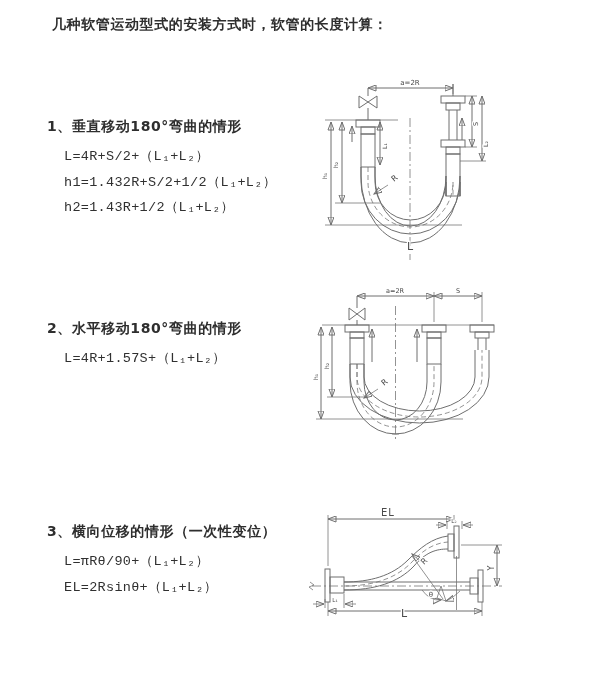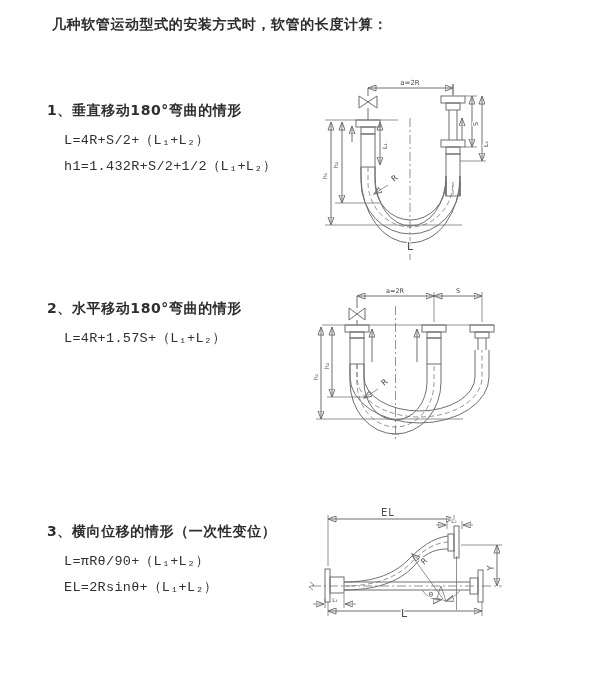--- a/index.html
+++ b/index.html
@@ -15,22 +15,22 @@
   .section{position:absolute;left:47px;}
   .section .heading{
     font-size:14px;font-weight:600;color:#2e2e2e;letter-spacing:0.6px;
     line-height:20px;white-space:nowrap;
   }
   .section .formulas{margin:8px 0 0 0;padding:0 0 0 17px;list-style:none;font-family:Liberation Mono, monospace;}
   .section .formulas li{
     font-size:13.5px;line-height:25.5px;color:#303030;letter-spacing:0.3px;
     white-space:nowrap;
   }
-  #sec1{top:100px;}
-  #sec2{top:298px;}
+  #sec1{top:116px;}
+  #sec2{top:318px;}
   #sec3{top:521px;}
   .diag{position:absolute;}
   #diag1{left:310px;top:70px;}
   #diag2{left:308px;top:282px;}
   #diag3{left:300px;top:498px;}
   svg{display:block;}
   svg line, svg path, svg rect, svg polyline{stroke:#6f6f6f;fill:none;stroke-width:1;}
   svg .thin{stroke-width:0.75;}
   svg .cl{stroke-dasharray:9 3 2 3;stroke-width:0.75;}
   svg .dashc{stroke-dasharray:5 3;stroke-width:0.75;}
@@ -45,20 +45,21 @@
 
 <div id="page">
 
   <div id="doc-title">几种软管运动型式的安装方式时，软管的长度计算：</div>
 
   <div class="section" id="sec1">
     <div class="heading">1、垂直移动180°弯曲的情形</div>
     <ul class="formulas">
       <li>L=4R+S/2+（L₁+L₂）</li>
       <li>h1=1.432R+S/2+1/2（L₁+L₂）</li>
+      <li>h2=1.43R+1/2（L₁+L₂）</li>
     </ul>
   </div>
 
   <div class="section" id="sec2">
     <div class="heading">2、水平移动180°弯曲的情形</div>
     <ul class="formulas">
       <li>L=4R+1.57S+（L₁+L₂）</li>
     </ul>
   </div>
 

